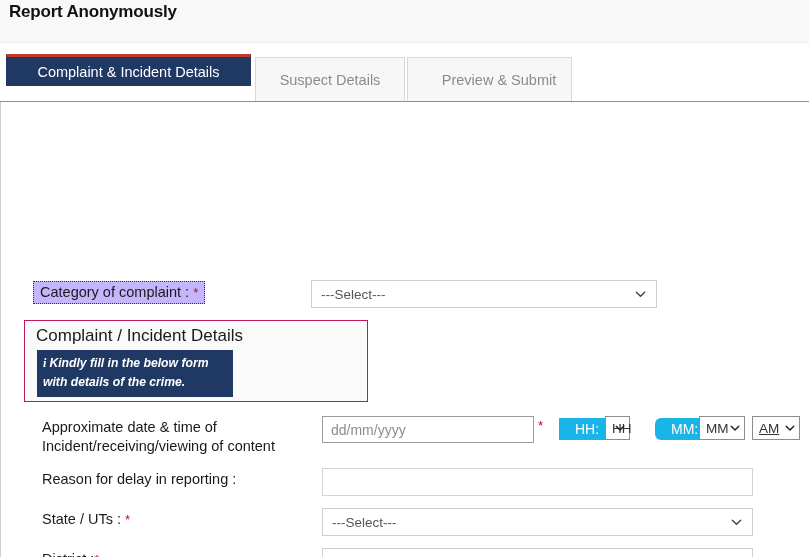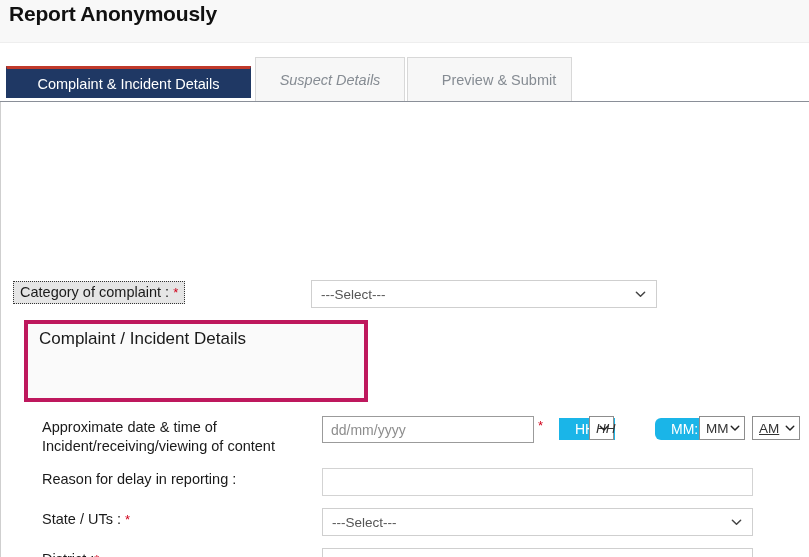--- a/index.html
+++ b/index.html
@@ -23,40 +23,40 @@
     left: 0; top: 0;
     width: 809px;
     height: 43px;
     background: #f8f8f8;
     border-bottom: 1px solid #eeeeee;
   }
   .page-title {
     position: absolute;
     left: 9px;
     top: 2px;
-    font-size: 21px;
+    font-size: 17px;
     font-weight: bold;
     color: #111111;
     letter-spacing: -0.2px;
     white-space: nowrap;
     text-align: center;
   }
 
   
   .tabstrip {
     position: absolute;
     left: 0;
     top: 54px;
     width: 809px;
     height: 48px;
     border-bottom: 1px solid #8a8f98;
   }
   .tab {
     position: absolute;
-    top: 12px;
+    top: 0;
     height: 32px;
     display: flex;
     align-items: center;
     justify-content: center;
     font-size: 14.5px;
     white-space: nowrap;
     padding: 0 16px;
   }
   .tab.active {
     left: 6px;
@@ -68,45 +68,45 @@
     width: 245px;
   }
   .tab.inactive {
     background: #f7f7f7;
     color: #868c93;
     border: 1px solid #d8d8d8;
     border-bottom: none;
     top: 3px;
     height: 44px;
   }
-  .tab-suspect { left: 255px; width: 150px; font-style: italic; }
+  .tab-suspect { left: 255px; width: 150px; }
   .tab-preview { left: 407px; width: 165px; padding-left: 35px; }
 
   
   .content {
     position: absolute;
     left: 0;
     top: 102px;
     width: 809px;
     height: 455px;
     border-left: 1px solid #cfcfcf;
     background: #ffffff;
   }
 
   
   .cat-label {
     position: absolute;
-    left: 12px;
+    left: 32px;
     top: 179px;
     border: 1px dotted #333333;
     padding: 2px 6px 3px 6px;
     font-size: 14.5px;
     color: #1a1a1a;
     white-space: nowrap;
-    background: #e5e5e5;
+    background: #c4b5fd;
   }
   .req { color: #d0021b; font-size: 13px; }
 
   .sel {
     position: absolute;
     background: #ffffff;
     border: 1px solid #cfcfcf;
     font-size: 13.5px;
     color: #555555;
     padding-left: 9px;
@@ -124,21 +124,21 @@
   .cat-select { left: 310px; top: 178px; width: 346px; height: 28px; }
 
   
   .details-panel {
     position: absolute;
     left: 23px;
     top: 218px;
     width: 344px;
     height: 82px;
     background: #fafafa;
-    border: 4px solid #be185d;
+    border: 1px solid #be185d;
   }
   .details-title {
     position: absolute;
     left: 11px;
     top: 5px;
     font-size: 17px;
     color: #1a1a1a;
     white-space: nowrap;
   }
   .details-note {
@@ -213,21 +213,21 @@
     background: #ffffff;
     border: 1px solid #8d8d8d;
     font-size: 13.5px;
     color: #333333;
     padding-left: 6px;
     padding-right: 17px;
     display: flex;
     align-items: center;
   }
   .timesel .caret { right: 4px; width: 10px; height: 10px; }
-  .sel-hh { left: 588px; width: 24px; font-style: italic; }
+  .sel-hh { left: 604px; width: 24px; }
   .sel-mm { left: 698px; width: 46px; }
   .sel-ampm { left: 751px; width: 48px; text-decoration: underline; }
 
   .row-reason-label { top: 368px; }
   .text-input {
     position: absolute;
     left: 321px;
     top: 366px;
     width: 431px;
     height: 28px;
@@ -270,20 +270,24 @@
     </div>
     <div class="sel cat-select">
       <span>---Select---</span>
       <svg class="caret" viewBox="0 0 12 12">
         <path d="M1.5 4 L6 8.5 L10.5 4" fill="none" stroke="#444" stroke-width="1.6" stroke-linecap="round" stroke-linejoin="round"></path>
       </svg>
     </div>
 
     <div class="details-panel">
       <div class="details-title">Complaint / Incident Details</div>
+      <div class="details-note">
+        <span class="info-i">i</span><span>Kindly fill in the below form</span><br>
+        <span>with details of the crime.</span>
+      </div>
     </div>
 
     <div class="flabel row-date-label">
       <span>Approximate date &amp; time of</span><br>
       <span>Incident/receiving/viewing of content</span>
     </div>
     <div class="date-input">
       <span>dd/mm/yyyy</span>
     </div>
     <span class="date-star">*</span>

